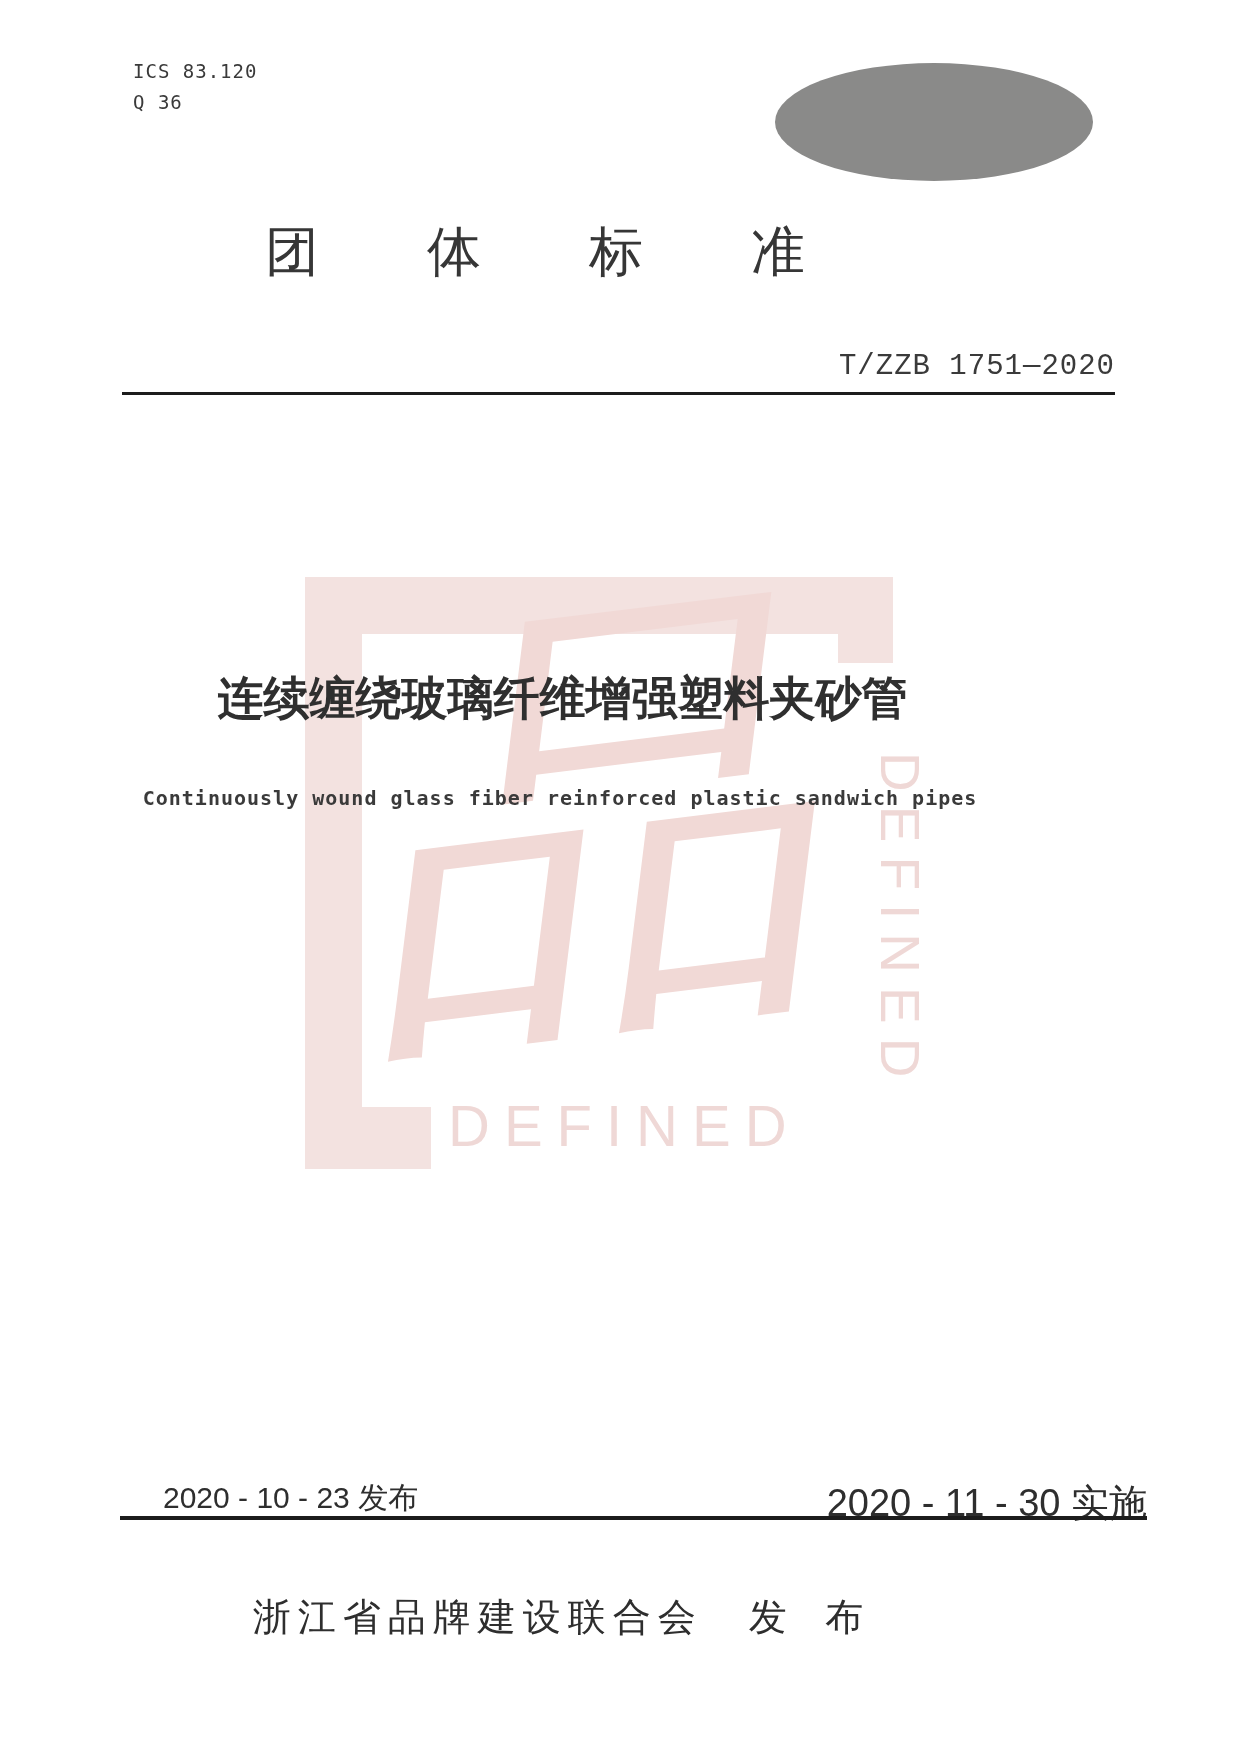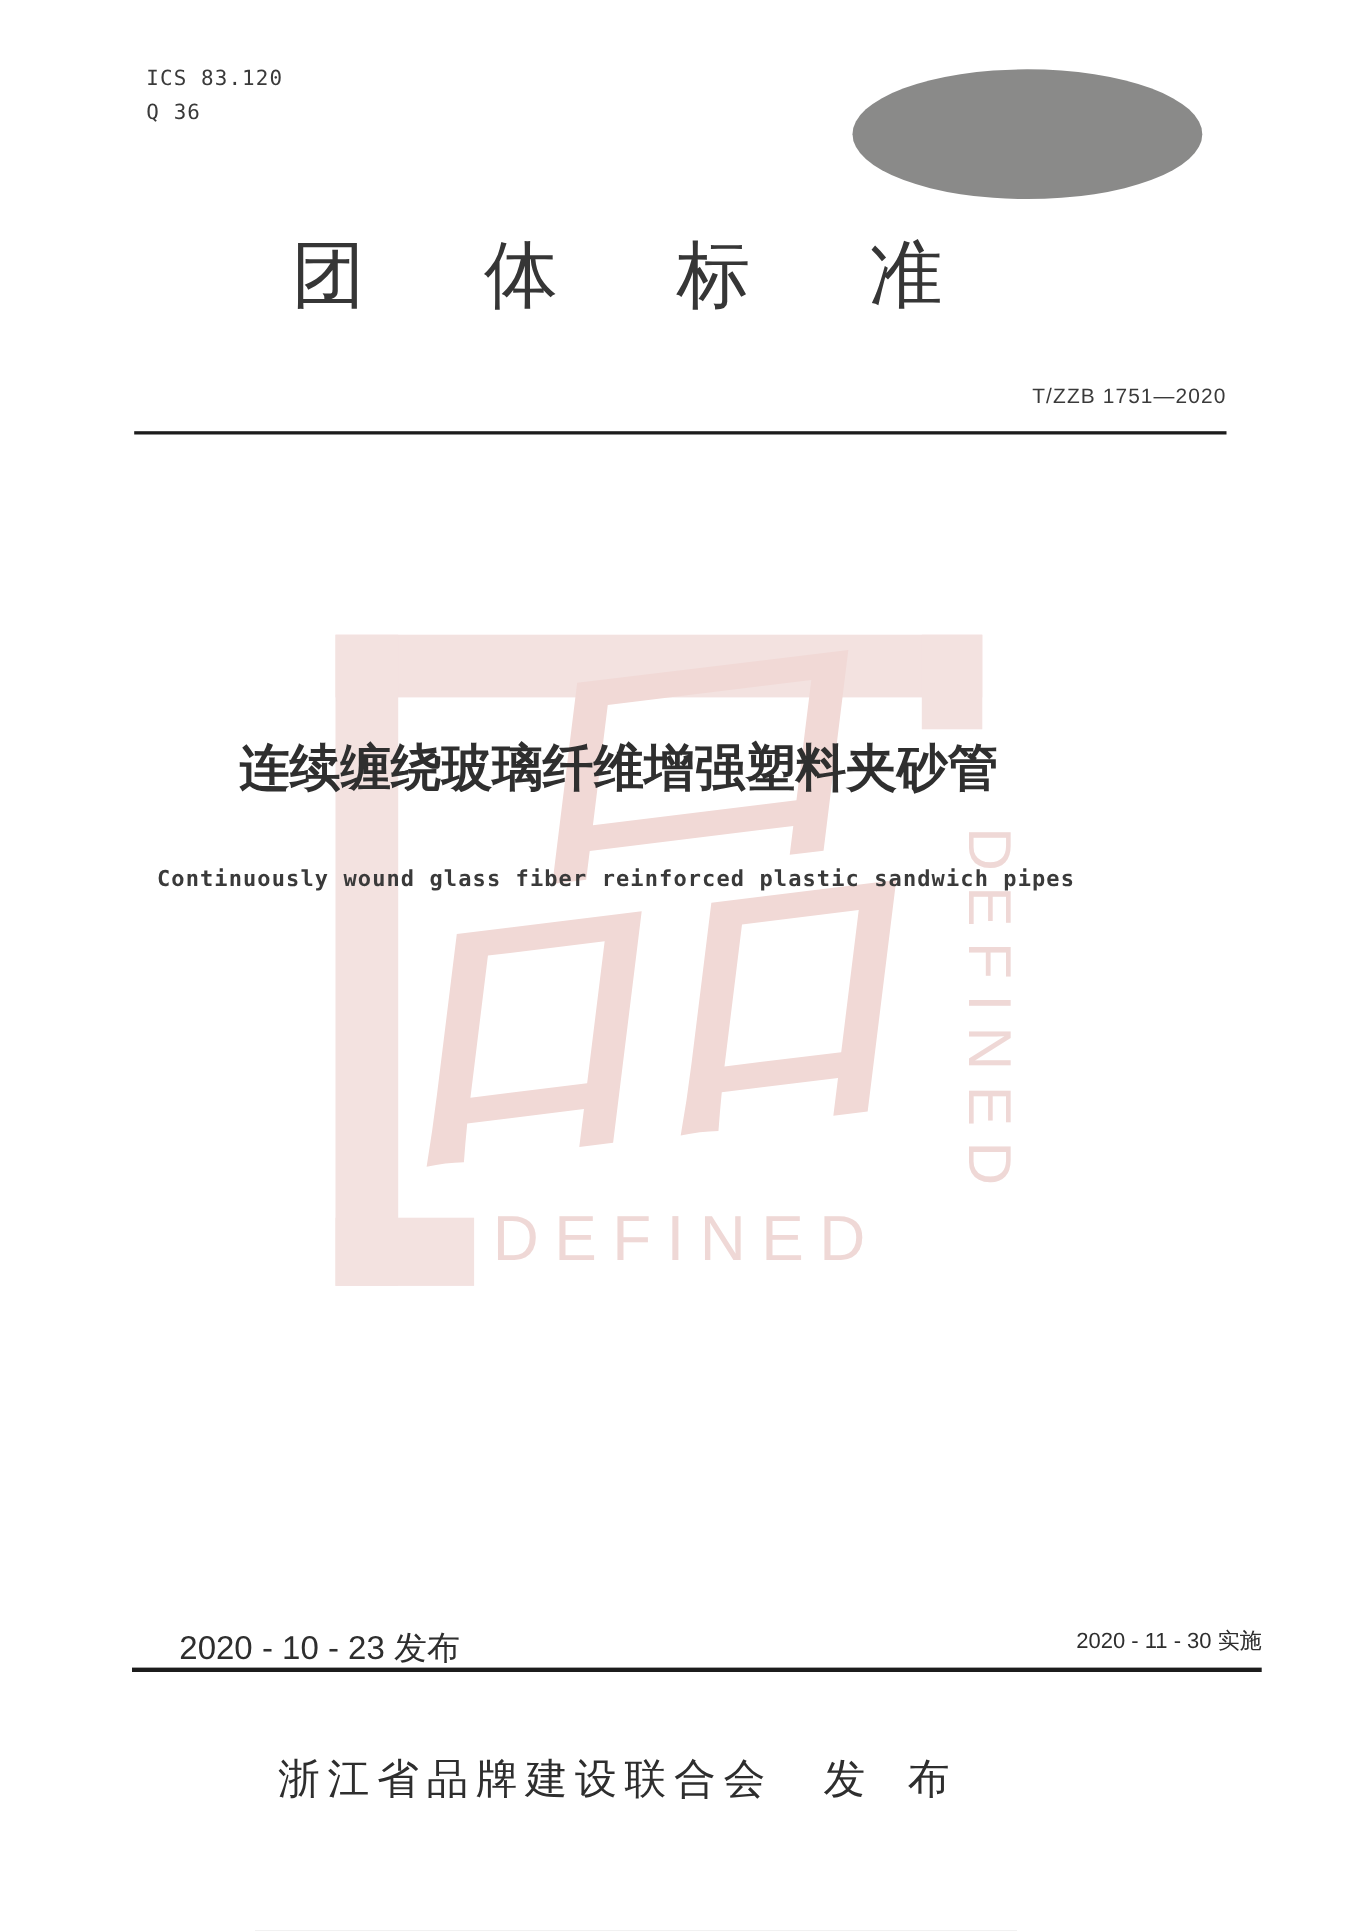--- a/index.html
+++ b/index.html
@@ -29,27 +29,27 @@
     position:absolute;left:120px;top:8px;
     font-family:"Liberation Serif","DejaVu Serif",serif;
     font-style:italic;font-weight:bold;
     font-size:112px;line-height:112px;white-space:nowrap;
   }
   .logo-text .zz{color:#ffffff;}
   .logo-text .b{color:#8a8a89;}
   
   .doc-type{
     position:absolute;left:265px;top:206px;
-    font-size:67px;line-height:90px;font-weight:500;
+    font-size:54px;line-height:90px;font-weight:500;
     letter-spacing:108px;white-space:nowrap;color:#363636;text-align:center;
   }
   .std-number{
     position:absolute;right:126px;top:350px;
-    font-size:19px;color:#3a3a3a;letter-spacing:1px;
-    font-family:Liberation Sans, sans-serif;
+    font-size:29px;color:#3a3a3a;letter-spacing:1px;
+    font-family:Liberation Mono, monospace;
     margin-left:36px;
   }
   .rule-top{
     position:absolute;left:122px;top:392px;width:993px;height:3px;
     background:#1c1c1c;
   }
   
   .wm{position:absolute;z-index:1;}
   .wm-bar{position:absolute;background:#f3e2e0;}
   .wm-bar-top{left:305px;top:577px;width:588px;height:57px;}
@@ -87,21 +87,21 @@
     font-size:20px;font-weight:bold;letter-spacing:1px;
     color:#3a3a3a;z-index:2;white-space:nowrap;
   }
   
   .date-issue{
     position:absolute;left:122px;top:1478px;
     font-size:30px;color:#2e2e2e;white-space:nowrap;margin-left:41px;
   }
   .date-impl{
     position:absolute;right:94px;top:1478px;
-    font-size:20px;color:#2e2e2e;white-space:nowrap;
+    font-size:38px;color:#2e2e2e;white-space:nowrap;
   }
   .rule-bottom{
     position:absolute;left:120px;top:1516px;width:1027px;height:4px;
     background:#1c1c1c;
   }
   .publisher-row{
     position:absolute;left:0;top:1592px;width:1130px;
     text-align:center;font-size:38px;color:#2e2e2e;z-index:2;white-space:nowrap;
   }
   .publisher-org{letter-spacing:7px;}

